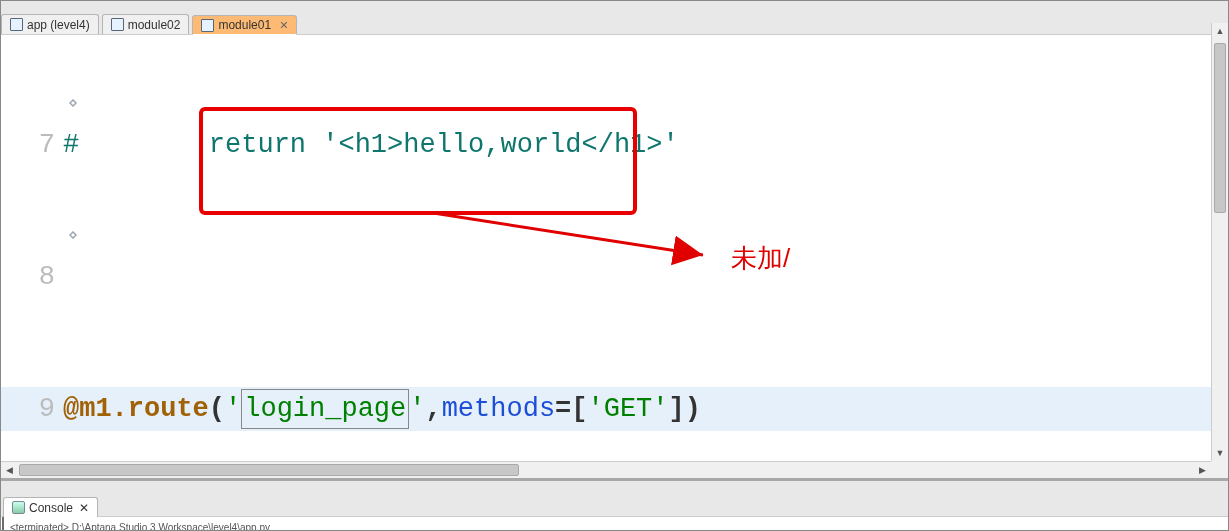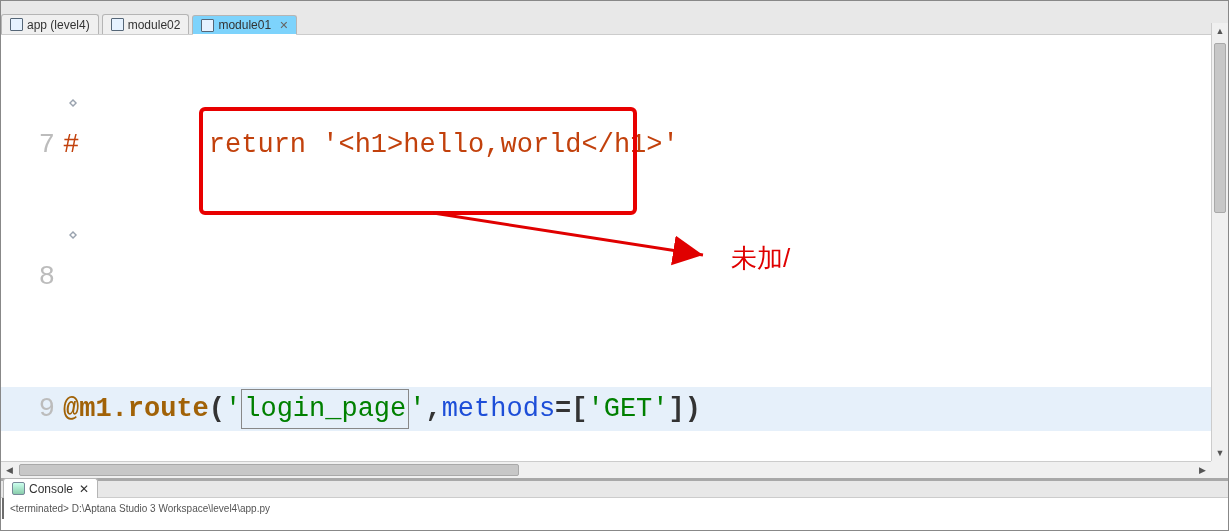--- a/index.html
+++ b/index.html
@@ -27,21 +27,21 @@
     border: 1px solid #b5b5b5;
     border-bottom: none;
     background: #f0f0f0;
     margin-right: 3px;
     height: 20px;
     border-radius: 3px 3px 0 0;
     color: #333;
     cursor: default;
   }
   .tab.active {
-    background: #7dd3fc;
+    background: #fdba74;
     border-bottom: 1px solid #fff;
     position: relative;
     top: 1px;
   }
   .tab .file-icon {
     width: 13px;
     height: 13px;
     margin-right: 4px;
     border: 1px solid #567;
     border-radius: 1px;
@@ -80,21 +80,21 @@
     user-select: none;
   }
   .eighth-mark {
     position: absolute;
     left: 67px;
     color: #9aa3af;
     font-size: 16px;
     line-height: 1;
   }
   .src { flex: 1; position: relative; }
-  .cmt { color: #c2410c; }
+  .cmt { color: #0f766e; }
   .str { color: #008000; }
   .dec { color: #a16207; font-weight: bold; }
   .txt { color: #333; font-weight: bold; }
   .ident { color: #1d4ed8; }
   .boxed {
     border: 1px solid #888;
     padding: 4px 2px;
   }
   .red-box {
     position: absolute;
@@ -174,21 +174,21 @@
     left: 0;
     right: 0;
     height: 52px;
     border-top: 3px solid #a8a8a8;
     background: #fff;
   }
   .console-tabbar {
     display: flex;
     background: #e8e8e8;
     border-bottom: 1px solid #ccc;
-    height: 17px;
+    height: 36px;
     align-items: flex-end;
     padding-left: 2px;
   }
   .console-tab {
     display: flex;
     align-items: center;
     padding: 2px 8px;
     border: 1px solid #b5b5b5;
     border-bottom: none;
     background: #fff;

